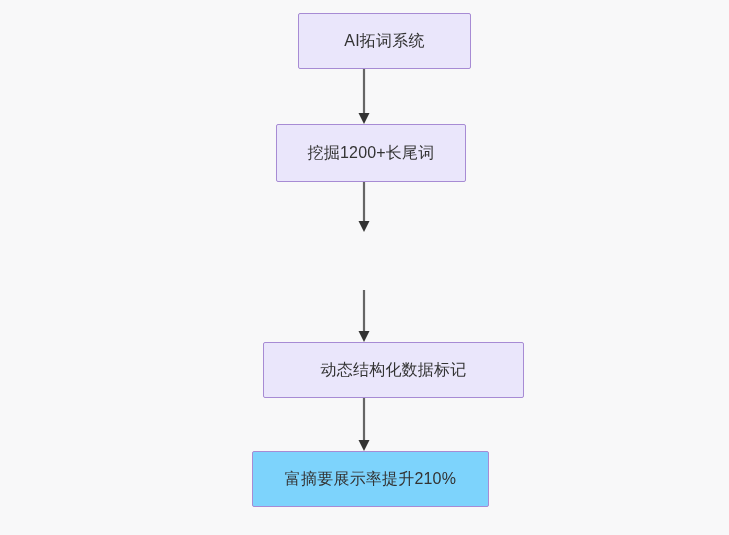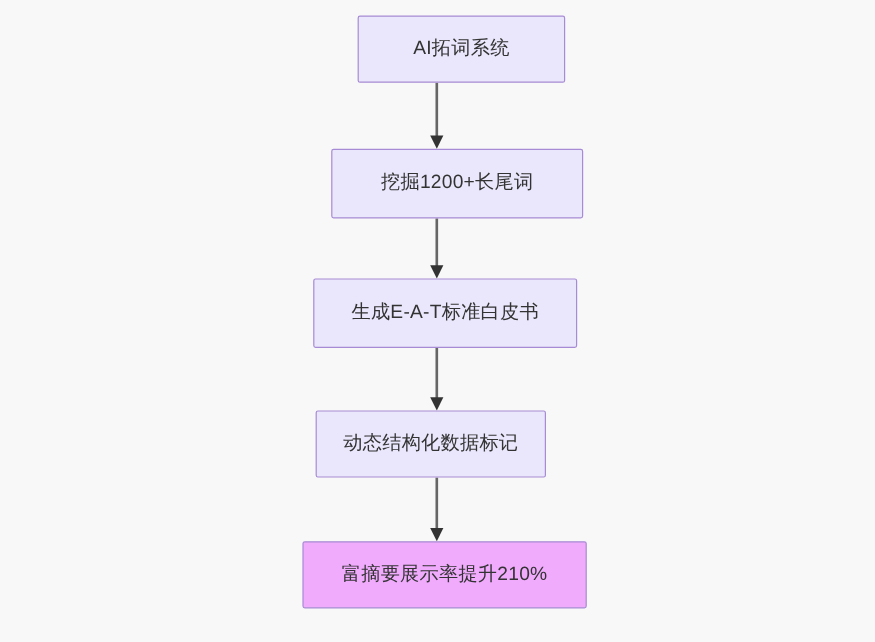--- a/index.html
+++ b/index.html
@@ -83,29 +83,26 @@
     <svg width="14" height="53" viewBox="0 0 14 53" xmlns="http://www.w3.org/2000/svg">
       <line x1="7" y1="0" x2="7" y2="44" stroke="#666666" stroke-width="2.2"></line>
       <polygon points="7,53 1.5,42 12.5,42" fill="#333333"></polygon>
     </svg>
   </div>
 
   <div class="node-box" id="node-0" style="left: 298px; top: 13px; width: 173px; height: 56px; background: rgb(234, 230, 251); border-color: rgb(167, 139, 212); color: rgb(51, 51, 51);">
     <span class="node-label">AI拓词系统</span>
   </div>
 
-  <div class="node-box" id="node-1" style="left: 276px; top: 124px; width: 210px; height: 58px; background: rgb(234, 230, 251); border-color: rgb(167, 139, 212); color: rgb(51, 51, 51);">
+  <div class="node-box" id="node-1" style="left: 276px; top: 124px; width: 190px; height: 58px; background: rgb(234, 230, 251); border-color: rgb(167, 139, 212); color: rgb(51, 51, 51);">
     <span class="node-label">挖掘1200+长尾词</span>
   </div>
 
-  <div class="node-box" id="node-2" style="left: 261px; top: 232px; width: 220px; height: 58px; background: rgb(234, 230, 251); border-color: rgb(167, 139, 212); color: rgb(51, 51, 51);">
-    <span class="node-label">生成E-A-T标准白皮书</span>
-  </div>
 
-  <div class="node-box" id="node-3" style="left: 263px; top: 342px; width: 192px; height: 56px; background: rgb(234, 230, 251); border-color: rgb(167, 139, 212); color: rgb(51, 51, 51);">
+  <div class="node-box" id="node-3" style="left: 263px; top: 342px; width: 261px; height: 56px; background: rgb(234, 230, 251); border-color: rgb(167, 139, 212); color: rgb(51, 51, 51);">
     <span class="node-label">动态结构化数据标记</span>
   </div>
 
-  <div class="node-box" id="node-4" style="left: 252px; top: 451px; width: 237px; height: 56px; background: #f0abfc; border-color: rgb(167, 139, 212); color: rgb(51, 51, 51);">
+  <div class="node-box" id="node-4" style="left: 252px; top: 451px; width: 237px; height: 56px; background: #7dd3fc; border-color: rgb(167, 139, 212); color: rgb(51, 51, 51);">
     <span class="node-label">富摘要展示率提升210%</span>
   </div>
 
 </div>
 
 </body></html>

